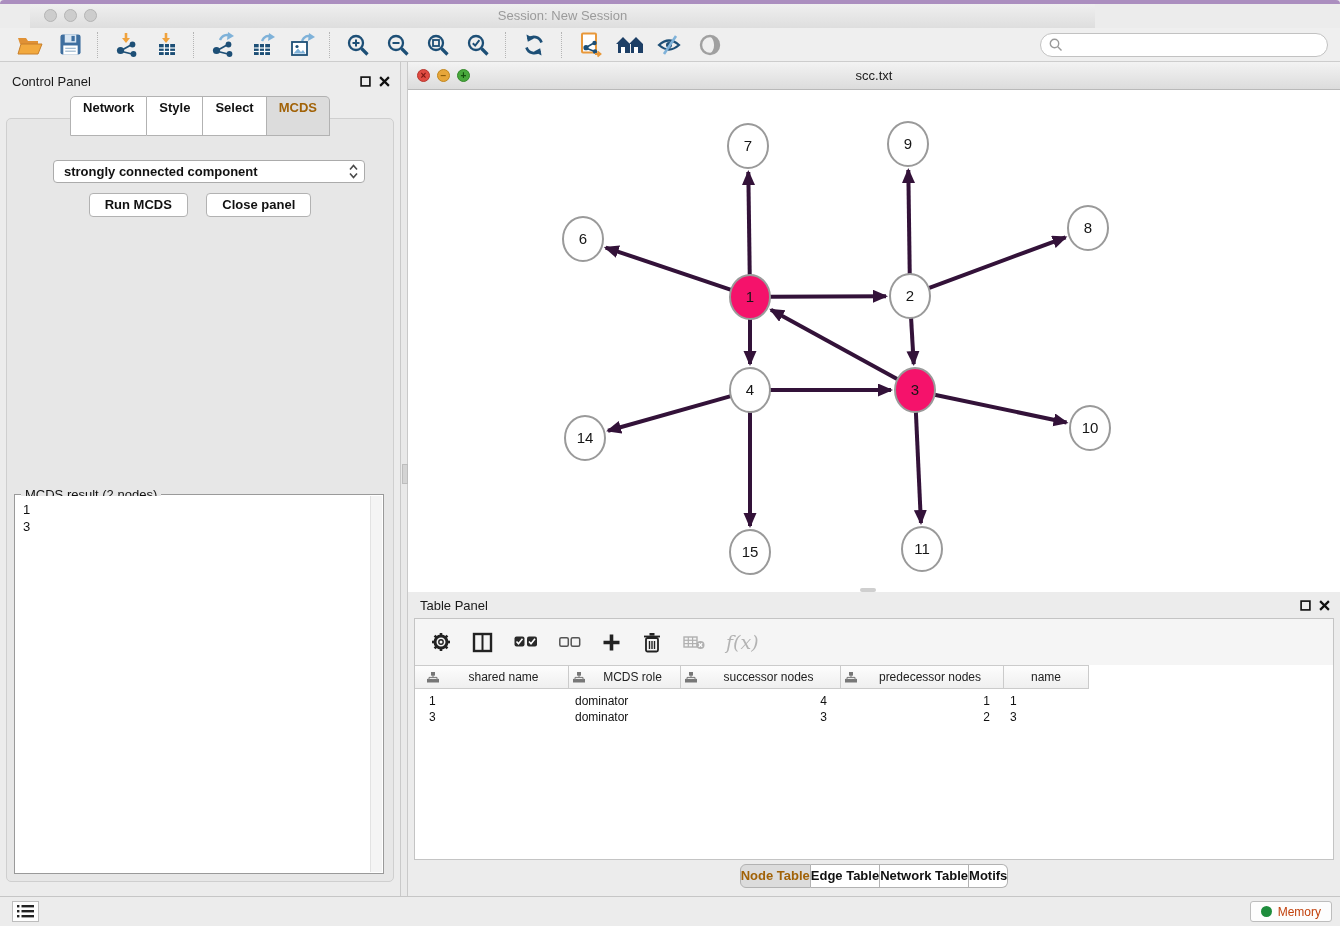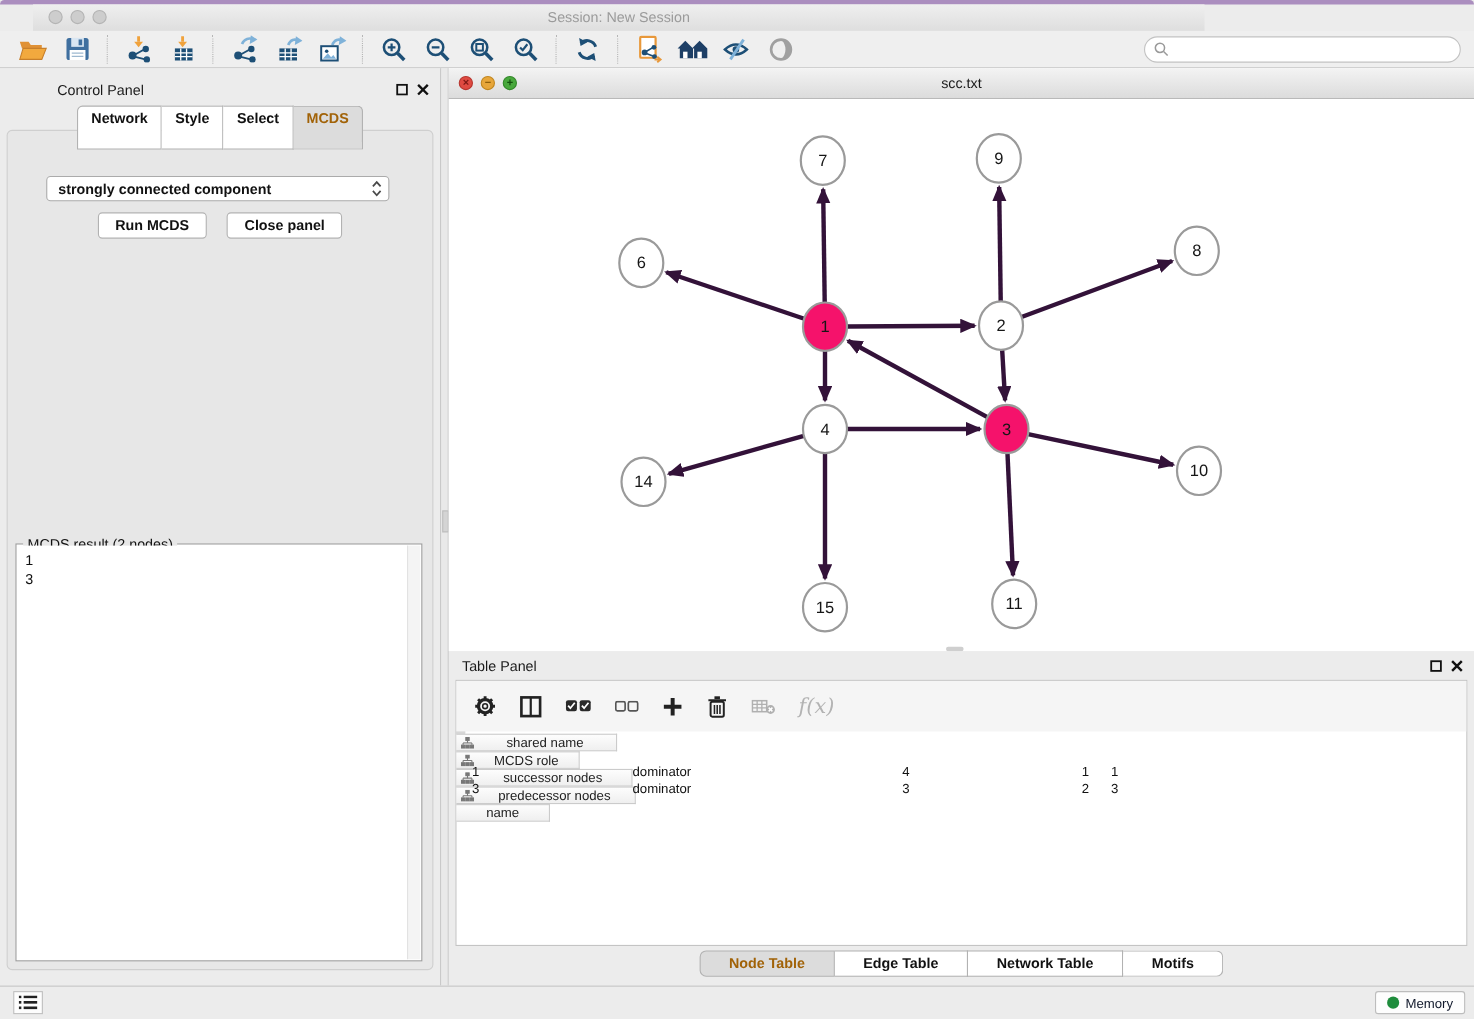--- a/index.html
+++ b/index.html
@@ -29,21 +29,21 @@
   .tab+.tab{border-left:none;}
   .tab.selected{background:#dcdcdc;color:#a16207;}
   
   .control-panel{position:absolute;left:0;top:62px;width:400px;height:834px;background:#ececec;}
   .cp-tabs{position:absolute;top:34px;left:0;width:100%;text-align:center;z-index:2;}
   .cp-tabs .tab:first-child{border-radius:5px 0 0 0;}
   .cp-tabs .tab:last-child{border-radius:0 5px 0 0;}
   .cp-body{position:absolute;left:6px;top:56px;width:388px;height:764px;background:#e7e7e7;
     border:1px solid #cfcfcf;border-radius:5px;box-sizing:border-box;}
   .opt-label{position:absolute;left:0;width:100%;top:78px;text-align:center;font-size:13px;font-weight:600;color:#111;}
-  .combo{position:absolute;left:42px;top:98px;width:312px;height:23px;background:#fff;border:1px solid #ababab;
+  .combo{position:absolute;left:53px;top:98px;width:312px;height:23px;background:#fff;border:1px solid #ababab;
     border-radius:4px;display:flex;align-items:center;box-sizing:border-box;padding:0 6px 0 10px;}
   .combo-value{font-size:13px;font-weight:600;color:#111;flex:1;}
   .cp-buttons{position:absolute;left:0;width:100%;top:131px;text-align:center;}
   .btn{display:inline-block;padding:3px 15px 4px;background:#fff;border:1px solid #b2b2b2;border-radius:4px;
     font-size:13px;font-weight:600;color:#111;margin:0 7px;}
   .groupbox{position:absolute;left:8px;top:376px;width:354px;height:376px;border:1px solid #9a9a9a;background:#fff;}
   .group-legend{position:absolute;top:-8px;left:6px;background:#e7e7e7;padding:0 4px;font-size:13px;color:#111;}
   .result-area{position:absolute;inset:1px 12px 1px 1px;background:#fff;padding:5px 0 0 7px;font-size:13px;color:#111;line-height:17px;}
   .result-scroll{position:absolute;top:1px;bottom:1px;right:1px;width:11px;background:#f4f4f4;border-left:1px solid #e2e2e2;}
   
@@ -58,38 +58,38 @@
   .net-title{position:absolute;left:0;right:0;top:6px;text-align:center;font-size:13px;color:#1a1a1a;}
   .net-canvas{position:absolute;left:0;top:28px;width:932px;height:502px;background:#fff;}
   .hthumb{position:absolute;left:452px;bottom:0px;width:16px;height:4px;background:#cfcfcf;border-radius:2px;}
   
   .table-panel{position:absolute;left:408px;top:592px;width:932px;height:304px;background:#ececec;}
   .tp-container{position:absolute;left:6px;top:26px;width:920px;height:242px;background:#fff;
     border:1px solid #c4c4c4;box-sizing:border-box;}
   .tp-toolbar{position:absolute;left:0;top:0;right:0;height:46px;background:#f5f5f5;display:flex;align-items:center;padding-left:16px;gap:21px;}
   .tp-tool{display:flex;align-items:center;justify-content:center;height:24px;}
   .fx{font-family:"DejaVu Serif",serif;font-style:italic;font-size:19px;color:#b3b3b3;}
-  .thead{position:absolute;left:0;top:46px;right:0;height:24px;display:flex;flex-direction:column;}
+  .thead{position:absolute;left:0;top:46px;right:0;height:24px;display:flex;}
   .th{background:linear-gradient(#fdfdfd,#efefef);border:1px solid #cbcbcb;border-left:none;height:24px;
     box-sizing:border-box;display:flex;align-items:center;font-size:12px;color:#222;}
   .th .lbl{flex:1;text-align:center;}
   .th-gutter{width:8px;background:linear-gradient(#fdfdfd,#efefef);border-top:1px solid #cbcbcb;border-bottom:1px solid #cbcbcb;}
   .trow{position:absolute;left:0;right:0;height:16px;display:flex;font-size:12px;color:#111;}
   .td{box-sizing:border-box;padding:1px 14px 0 6px;}
   .td.num{text-align:right;}
   .tp-tabs{position:absolute;left:0;right:0;top:272px;text-align:center;}
-  .tp-tabs .tab{padding:3px 26px 4px;}
+  .tp-tabs .tab{padding:3px 0 4px;}
   .tp-tabs .tab:first-child{border-radius:6px 0 0 6px;}
   .tp-tabs .tab:last-child{border-radius:0 6px 6px 0;}
   
   .statusbar{position:absolute;left:0;top:896px;width:1340px;height:30px;background:#ececec;border-top:1px solid #c6c6c6;box-sizing:border-box;}
   .list-btn{position:absolute;left:12px;top:4px;width:27px;height:21px;background:#fdfdfd;border:1px solid #bdbdbd;
     display:flex;align-items:center;justify-content:center;box-sizing:border-box;}
   .memory-btn{position:absolute;right:8px;top:4px;height:21px;background:#fdfdfd;border:1px solid #bdbdbd;border-radius:3px;
-    display:flex;align-items:center;gap:6px;padding:0 10px;font-size:12px;color:#0f172a;box-sizing:border-box;}
+    display:flex;align-items:center;gap:6px;padding:0 10px;font-size:12px;color:#c2410c;box-sizing:border-box;}
   .memdot{width:11px;height:11px;border-radius:50%;background:#1e8c3c;}
   svg{display:block;}
 </style>
 </head>
 <body>
 
 <div class="app">
   <div class="topstrip"></div>
 
   <div class="titlebar">
@@ -242,21 +242,21 @@
     </div>
     <div class="searchbox">
       <svg width="14" height="14" viewBox="0 0 14 14">
         <circle cx="5.5" cy="5.5" r="4.2" fill="none" stroke="#9a9a9a" stroke-width="1.4"></circle>
         <line x1="8.8" y1="8.8" x2="12.5" y2="12.5" stroke="#9a9a9a" stroke-width="1.4"></line>
       </svg>
     </div>
   </div>
 
   <div class="control-panel">
-    <div class="panel-header" style="top:10px;height:18px;padding-left:40px;">
+    <div class="panel-header" style="top:10px;height:18px;">
       <span class="panel-title">Control Panel</span>
       <span class="panel-btns">
         <svg width="11" height="11" viewBox="0 0 10 10">
           <rect x="1" y="1" width="8" height="8" fill="none" stroke="#111" stroke-width="1.5"></rect>
         </svg>
         <svg width="11" height="11" viewBox="0 0 10 10">
           <path d="M1 1 L9 9 M9 1 L1 9" stroke="#111" stroke-width="2"></path>
         </svg>
       </span>
     </div>

